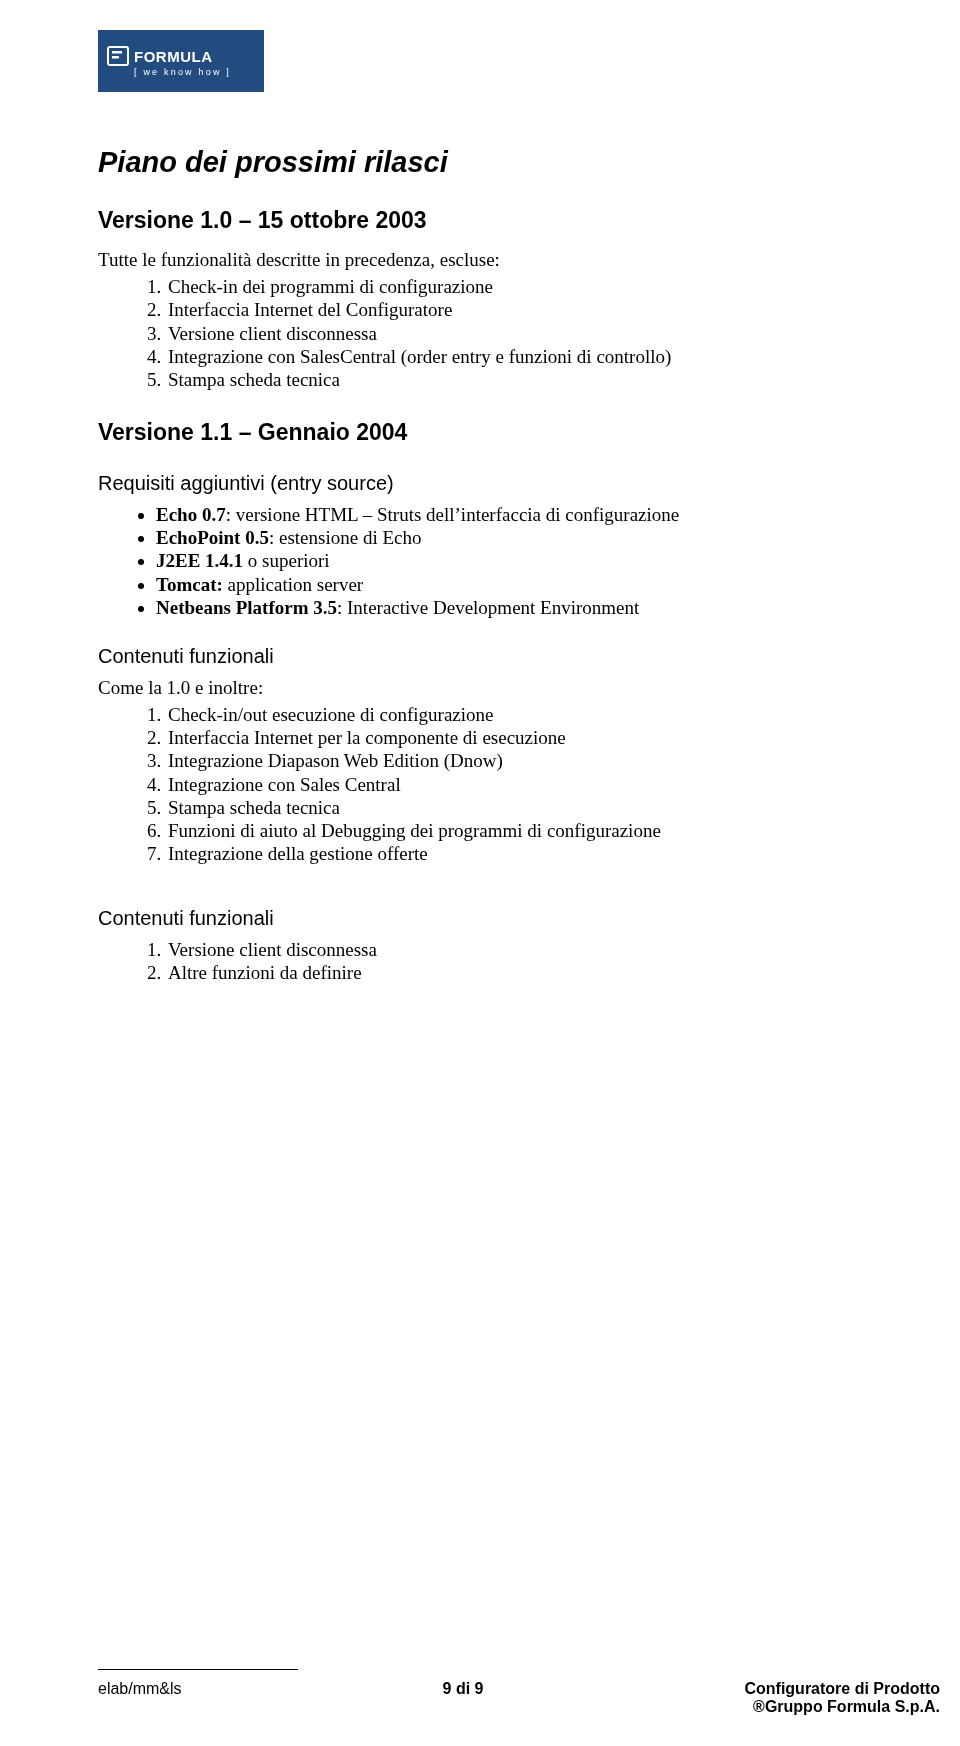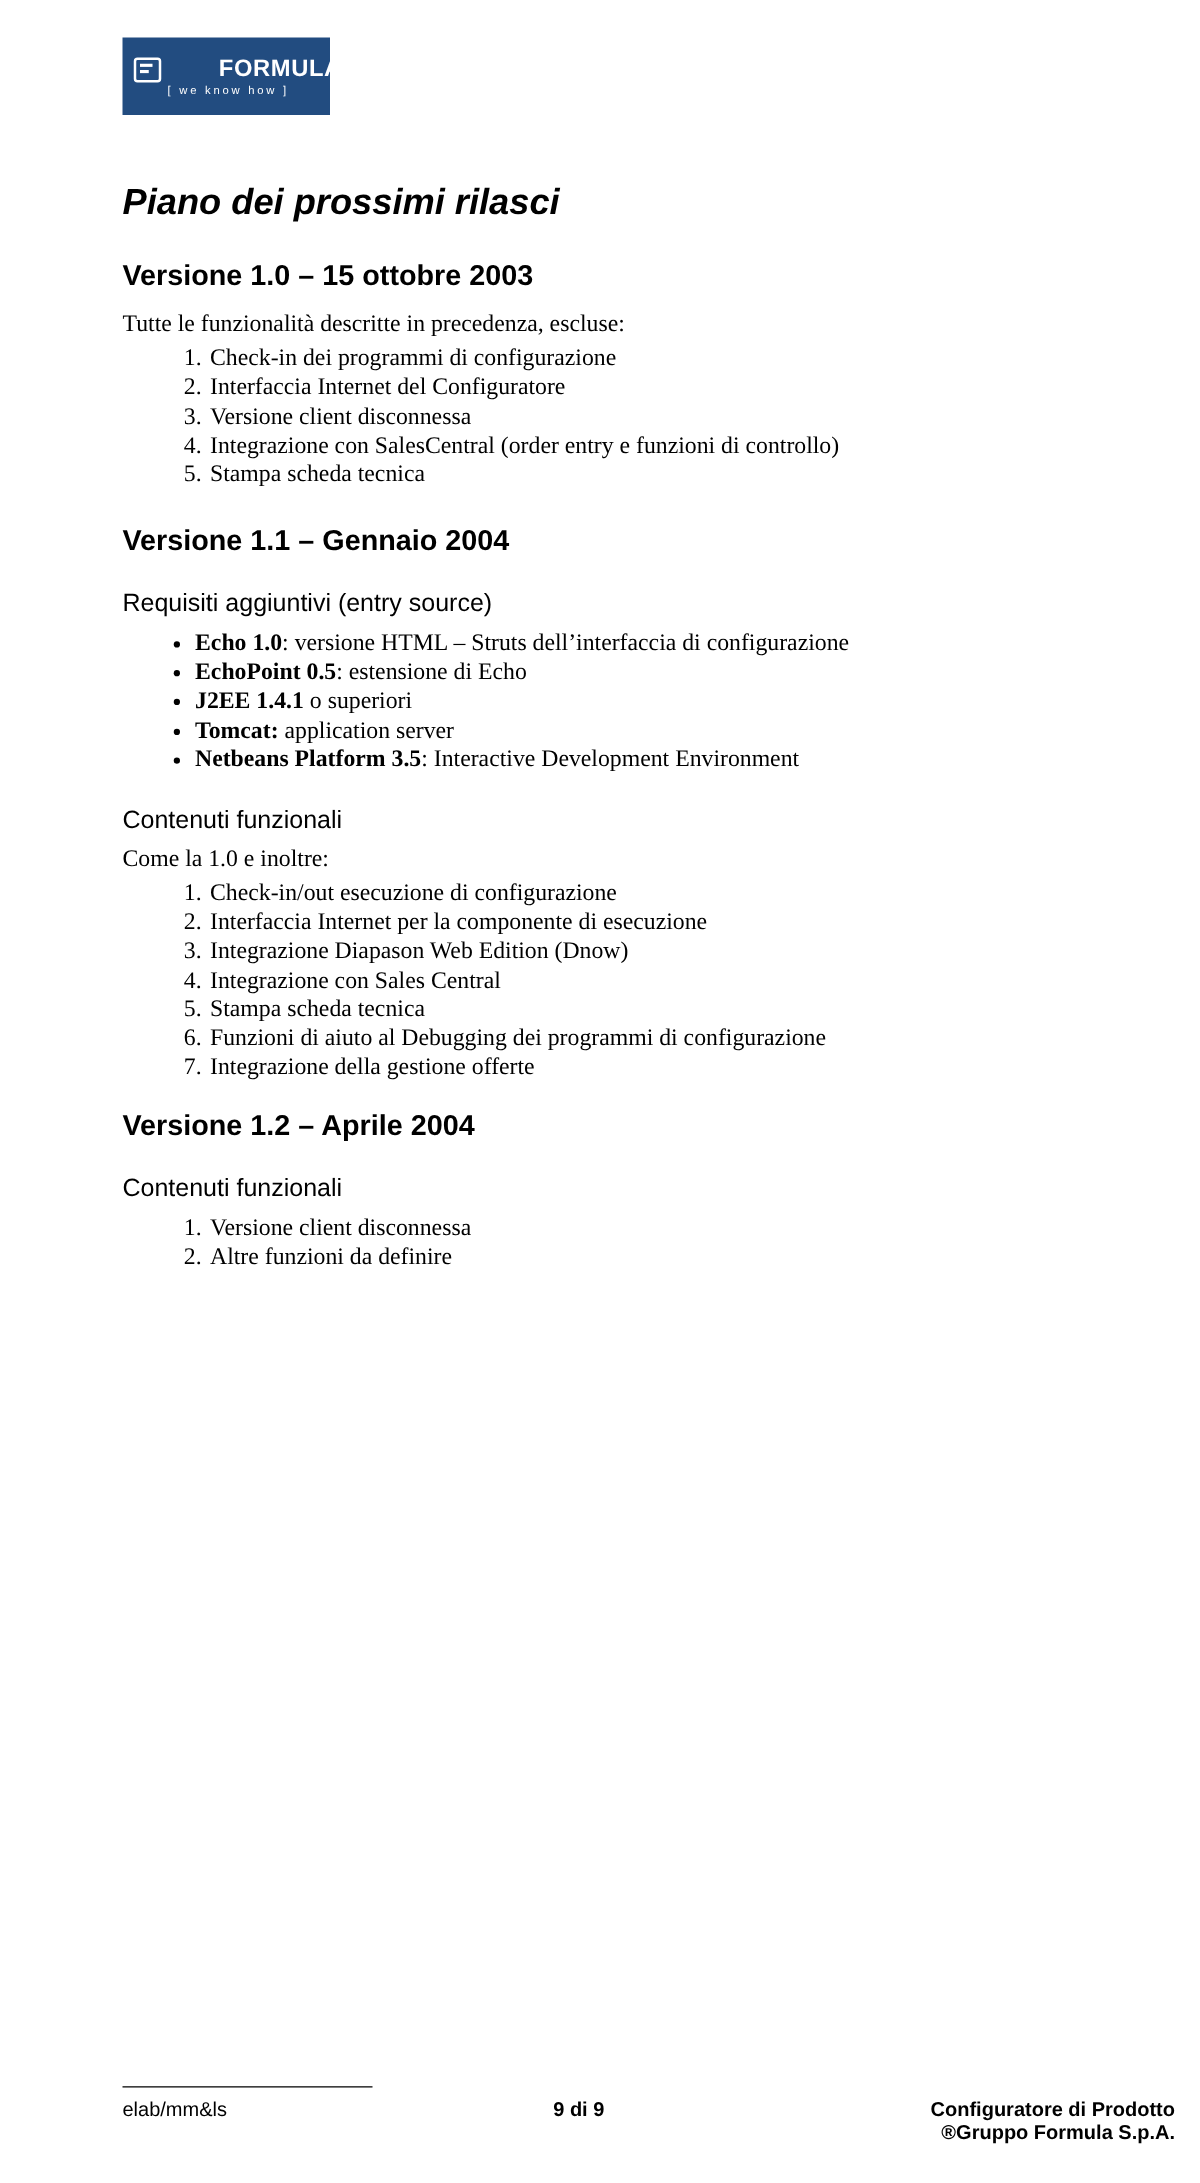--- a/index.html
+++ b/index.html
@@ -29,23 +29,22 @@
   }
   .logo-top {
     display: flex;
     align-items: center;
     gap: 4px;
   }
   .logo-top svg { flex: 0 0 auto; }
   .logo-text {
     font-family: Arial, Helvetica, sans-serif;
     font-weight: bold;
-    font-size: 19px;
+    font-size: 15px;
     letter-spacing: 0.5px;
-    margin-left: 41px;
   }
   .logo-sub {
     font-family: Arial, Helvetica, sans-serif;
     font-size: 9px;
     letter-spacing: 2.2px;
     margin-left: 28px;
     margin-top: 0px;
   }
   .h1 {
     font-family: Arial, Helvetica, sans-serif;
@@ -147,42 +146,41 @@
     <li>Versione client disconnessa</li>
     <li>Integrazione con SalesCentral (order entry e funzioni di controllo)</li>
     <li>Stampa scheda tecnica</li>
   </ol>
 
   <div class="spacer"></div>
 
   <div class="h2">Versione 1.1 – Gennaio 2004</div>
   <div class="h3">Requisiti aggiuntivi (entry source)</div>
   <ul class="bulletlist">
-    <li><span class="b">Echo 1.0</span><span>: versione HTML – Struts dell’interfaccia di configurazione</span></li>
+    <li><span class="b">Echo 0.7</span><span>: versione HTML – Struts dell’interfaccia di configurazione</span></li>
     <li><span class="b">EchoPoint 0.5</span><span>: estensione di Echo</span></li>
     <li><span class="b">J2EE 1.4.1</span><span> o superiori</span></li>
     <li><span class="b">Tomcat:</span><span> application server</span></li>
     <li><span class="b">Netbeans Platform 3.5</span><span>: Interactive Development Environment</span></li>
   </ul>
 
   <div class="h3">Contenuti funzionali</div>
   <div class="bodytext">Come la 1.0 e inoltre:</div>
   <ol class="numlist">
     <li>Check-in/out  esecuzione di configurazione</li>
     <li>Interfaccia Internet per la componente di esecuzione</li>
     <li>Integrazione Diapason Web Edition (Dnow)</li>
     <li>Integrazione con Sales Central</li>
     <li>Stampa scheda tecnica</li>
     <li>Funzioni di aiuto al Debugging dei programmi di configurazione</li>
     <li>Integrazione della gestione offerte</li>
   </ol>
 
   <div style="height:16px;"></div>
 
-  <div class="h2">Versione 1.2 – Aprile 2004</div>
   <div class="h3">Contenuti funzionali</div>
   <ol class="numlist">
     <li>Versione client disconnessa</li>
     <li>Altre funzioni da definire</li>
   </ol>
 
   <div style="position:absolute; left:98px; right:98px; bottom:72px;">
     <hr class="footnote-rule">
   </div>
 

